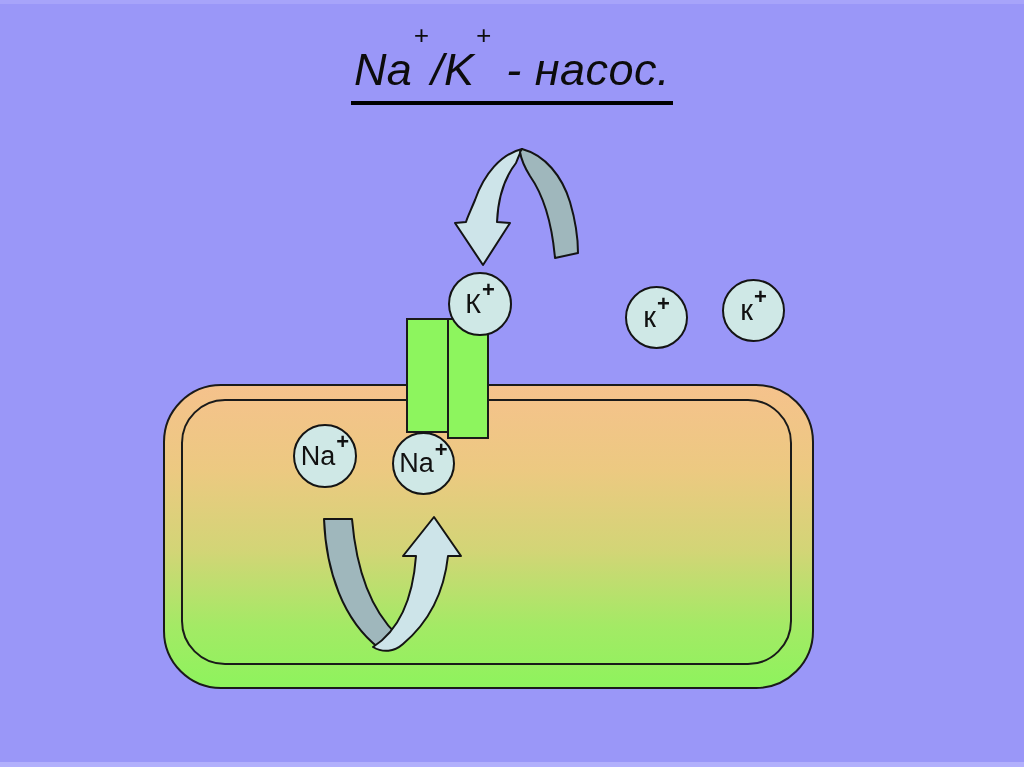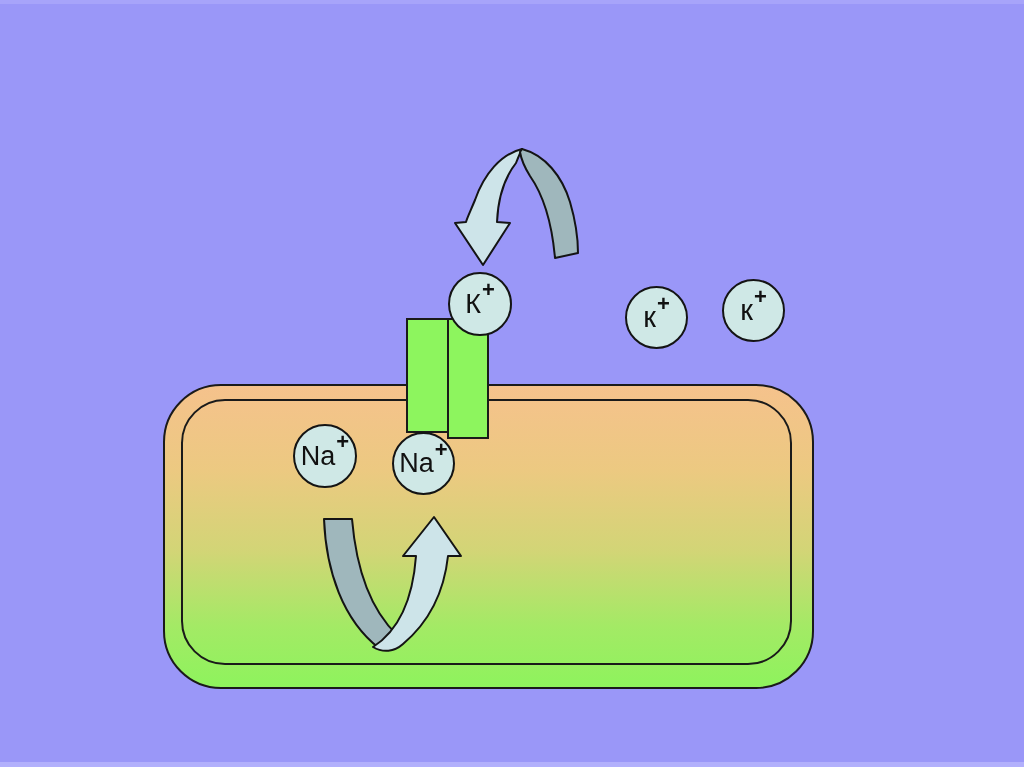--- a/index.html
+++ b/index.html
@@ -108,20 +108,23 @@
   .ion.na-in-2   { left: 392px; top: 432px; width: 63px; height: 63px; }
   .ion.k-out-1 .label, .ion.k-out-2 .label { font-size: 29px; }
 </style>
 </head>
 <body>
 
 <div class="stage">
   <div class="edge-top"></div>
   <div class="edge-bottom"></div>
 
+  <div class="title">
+    <span class="title-inner"><span>Na</span><sup class="tsup">+</sup><span>/K</span><sup class="tsup">+</sup><span> - насос.</span></span>
+  </div>
 
   <div class="cell-outer"></div>
   <div class="cell-inner"></div>
 
   <div class="channel left"></div>
   <div class="channel right"></div>
 
   <svg class="arrows" viewBox="0 0 1024 767">
 
     <g>

